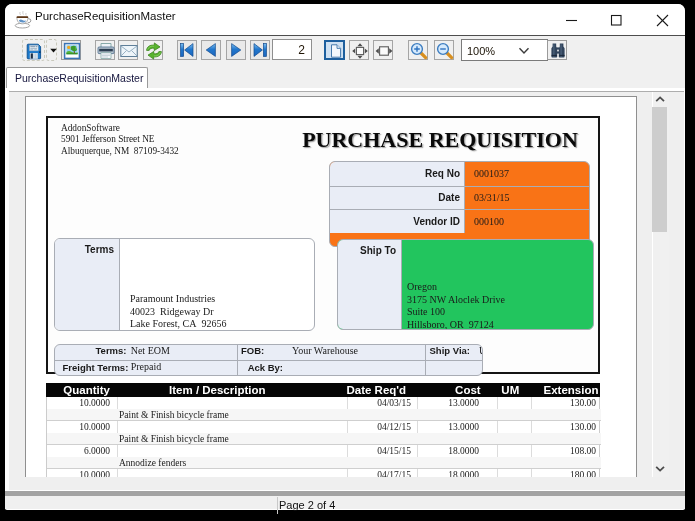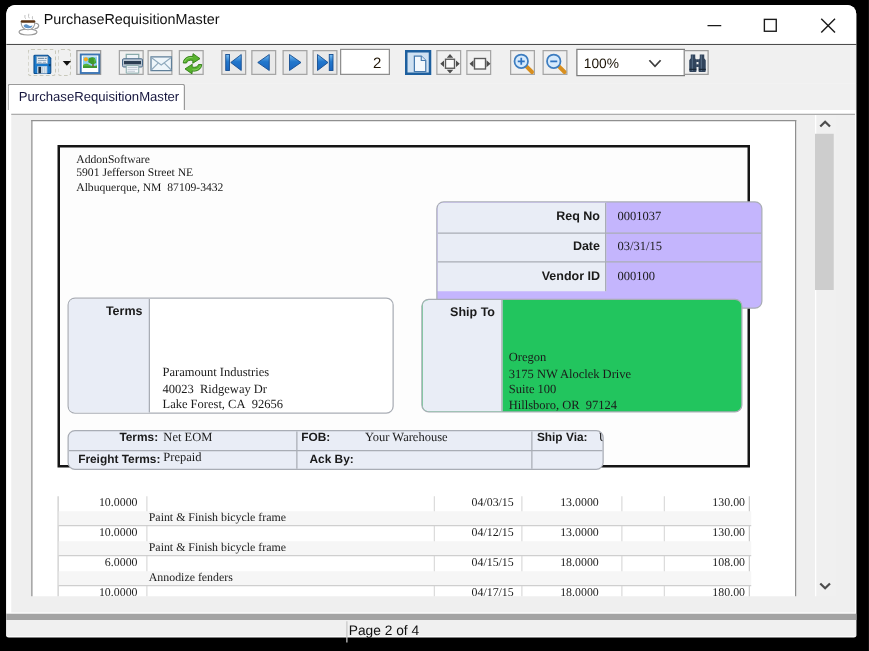--- a/index.html
+++ b/index.html
@@ -202,22 +202,23 @@
       <div class="a" id="tab">
         <span>PurchaseRequisitionMaster</span>
       </div>
     </div>
   <div class="a" id="content">
     <div class="a" id="viewport">
       <div id="page">
       <div class="a" style="left:-1px;top:-1px;width:613px;height:382px">
         <div class="a" id="rbox"></div>
         <div class="a serif" style="left:36px;top:26.5px;font-size:9.3px;line-height:11.8px;color:#1a1a1a">AddonSoftware<br>5901 Jefferson Street NE<br>Albuquerque, NM&nbsp; 87109-3432</div>
-
-        <div class="a rnd" style="left:324px;top:65px;width:261px;height:86px;background:#c4b5fd;overflow:hidden">
+        <div class="a serif" style="left:255px;top:30.5px;width:320px;text-align:center;font-size:22px;font-weight:bold;color:#0a0a0a;text-shadow:1.2px 1.4px 1.2px #9a9a9a">PURCHASE REQUISITION</div>
+
+        <div class="a rnd" style="left:304px;top:65px;width:261px;height:86px;background:#f97316;overflow:hidden">
           <div class="a bluebg" style="left:0;top:0;width:135px;height:71px;border-right:1px solid #a9adb5"></div>
           <div class="a" style="left:0;top:23.7px;width:261px;height:1px;background:#a9adb5"></div>
           <div class="a" style="left:0;top:47.4px;width:261px;height:1px;background:#a9adb5"></div>
           <div class="a lbl" style="left:0;top:6px;width:130px;text-align:right">Req No</div>
           <div class="a lbl" style="left:0;top:30px;width:130px;text-align:right">Date</div>
           <div class="a lbl" style="left:0;top:54px;width:130px;text-align:right">Vendor ID</div>
           <div class="a val" style="left:144px;top:6px">0001037</div>
           <div class="a val" style="left:144px;top:30px">03/31/15</div>
           <div class="a val" style="left:144px;top:54px">000100</div>
         </div>
@@ -242,20 +243,28 @@
           <div class="a val" style="left:75.7px;top:-0.5px">Net EOM</div>
           <div class="a lbl9" style="left:7.5px;top:16.5px">Freight Terms:</div>
           <div class="a val" style="left:75.7px;top:15.5px">Prepaid</div>
           <div class="a lbl9" style="left:186px;top:0px;width:44.7px;text-align:left">FOB:</div>
           <div class="a val" style="left:237px;top:-0.5px">Your Warehouse</div>
           <div class="a lbl9" style="left:186px;top:16.5px;width:42px;text-align:right">Ack By:</div>
           <div class="a lbl9" style="left:354px;top:0px;width:61px;text-align:right;white-space:nowrap">Ship Via:</div>
           <div class="a val" style="left:424px;top:-0.5px">UPS</div>
         </div>
 
+        <div class="a" style="left:21px;top:287px;width:554px;height:14px;background:#050505">
+          <div class="a lbl" style="left:15.7px;top:1px;width:50px;text-align:center;font-size:11.5px;color:#fff">Quantity</div>
+          <div class="a lbl" style="left:121.3px;top:1px;width:100px;text-align:center;font-size:11.5px;color:#fff">Item / Description</div>
+          <div class="a lbl" style="left:300.3px;top:1px;width:60px;text-align:center;font-size:11.5px;color:#fff">Date Req'd</div>
+          <div class="a lbl" style="left:396.9px;top:1px;width:50px;text-align:center;font-size:11.5px;color:#fff">Cost</div>
+          <div class="a lbl" style="left:439.3px;top:1px;width:50px;text-align:center;font-size:11.5px;color:#fff">UM</div>
+          <div class="a lbl" style="left:495px;top:1px;width:60px;text-align:center;font-size:11.5px;color:#fff">Extension</div>
+        </div>
 
         <div class="a" id="ibody" style="left:21px;top:301px;width:554px;height:96px;border-left:1px solid #ccc;border-right:1px solid #ccc">
           <div class="a" style="left:69.5px;top:0;width:1px;height:96px;background:#dcdcdc"></div>
           <div class="a" style="left:299.5px;top:0;width:1px;height:96px;background:#dcdcdc"></div>
           <div class="a" style="left:369.5px;top:0;width:1px;height:96px;background:#dcdcdc"></div>
           <div class="a" style="left:449.5px;top:0;width:1px;height:96px;background:#dcdcdc"></div>
           <div class="a" style="left:484px;top:0;width:1px;height:96px;background:#dcdcdc"></div>
           <div class="a" style="left:0;top:12px;width:554px;height:11px;background:#f6f6f6"></div>
           <div class="a" style="left:0;top:23px;width:554px;height:1px;background:#cfcfcf"></div>
           <div class="a" style="left:0;top:36px;width:554px;height:11px;background:#f6f6f6"></div>

